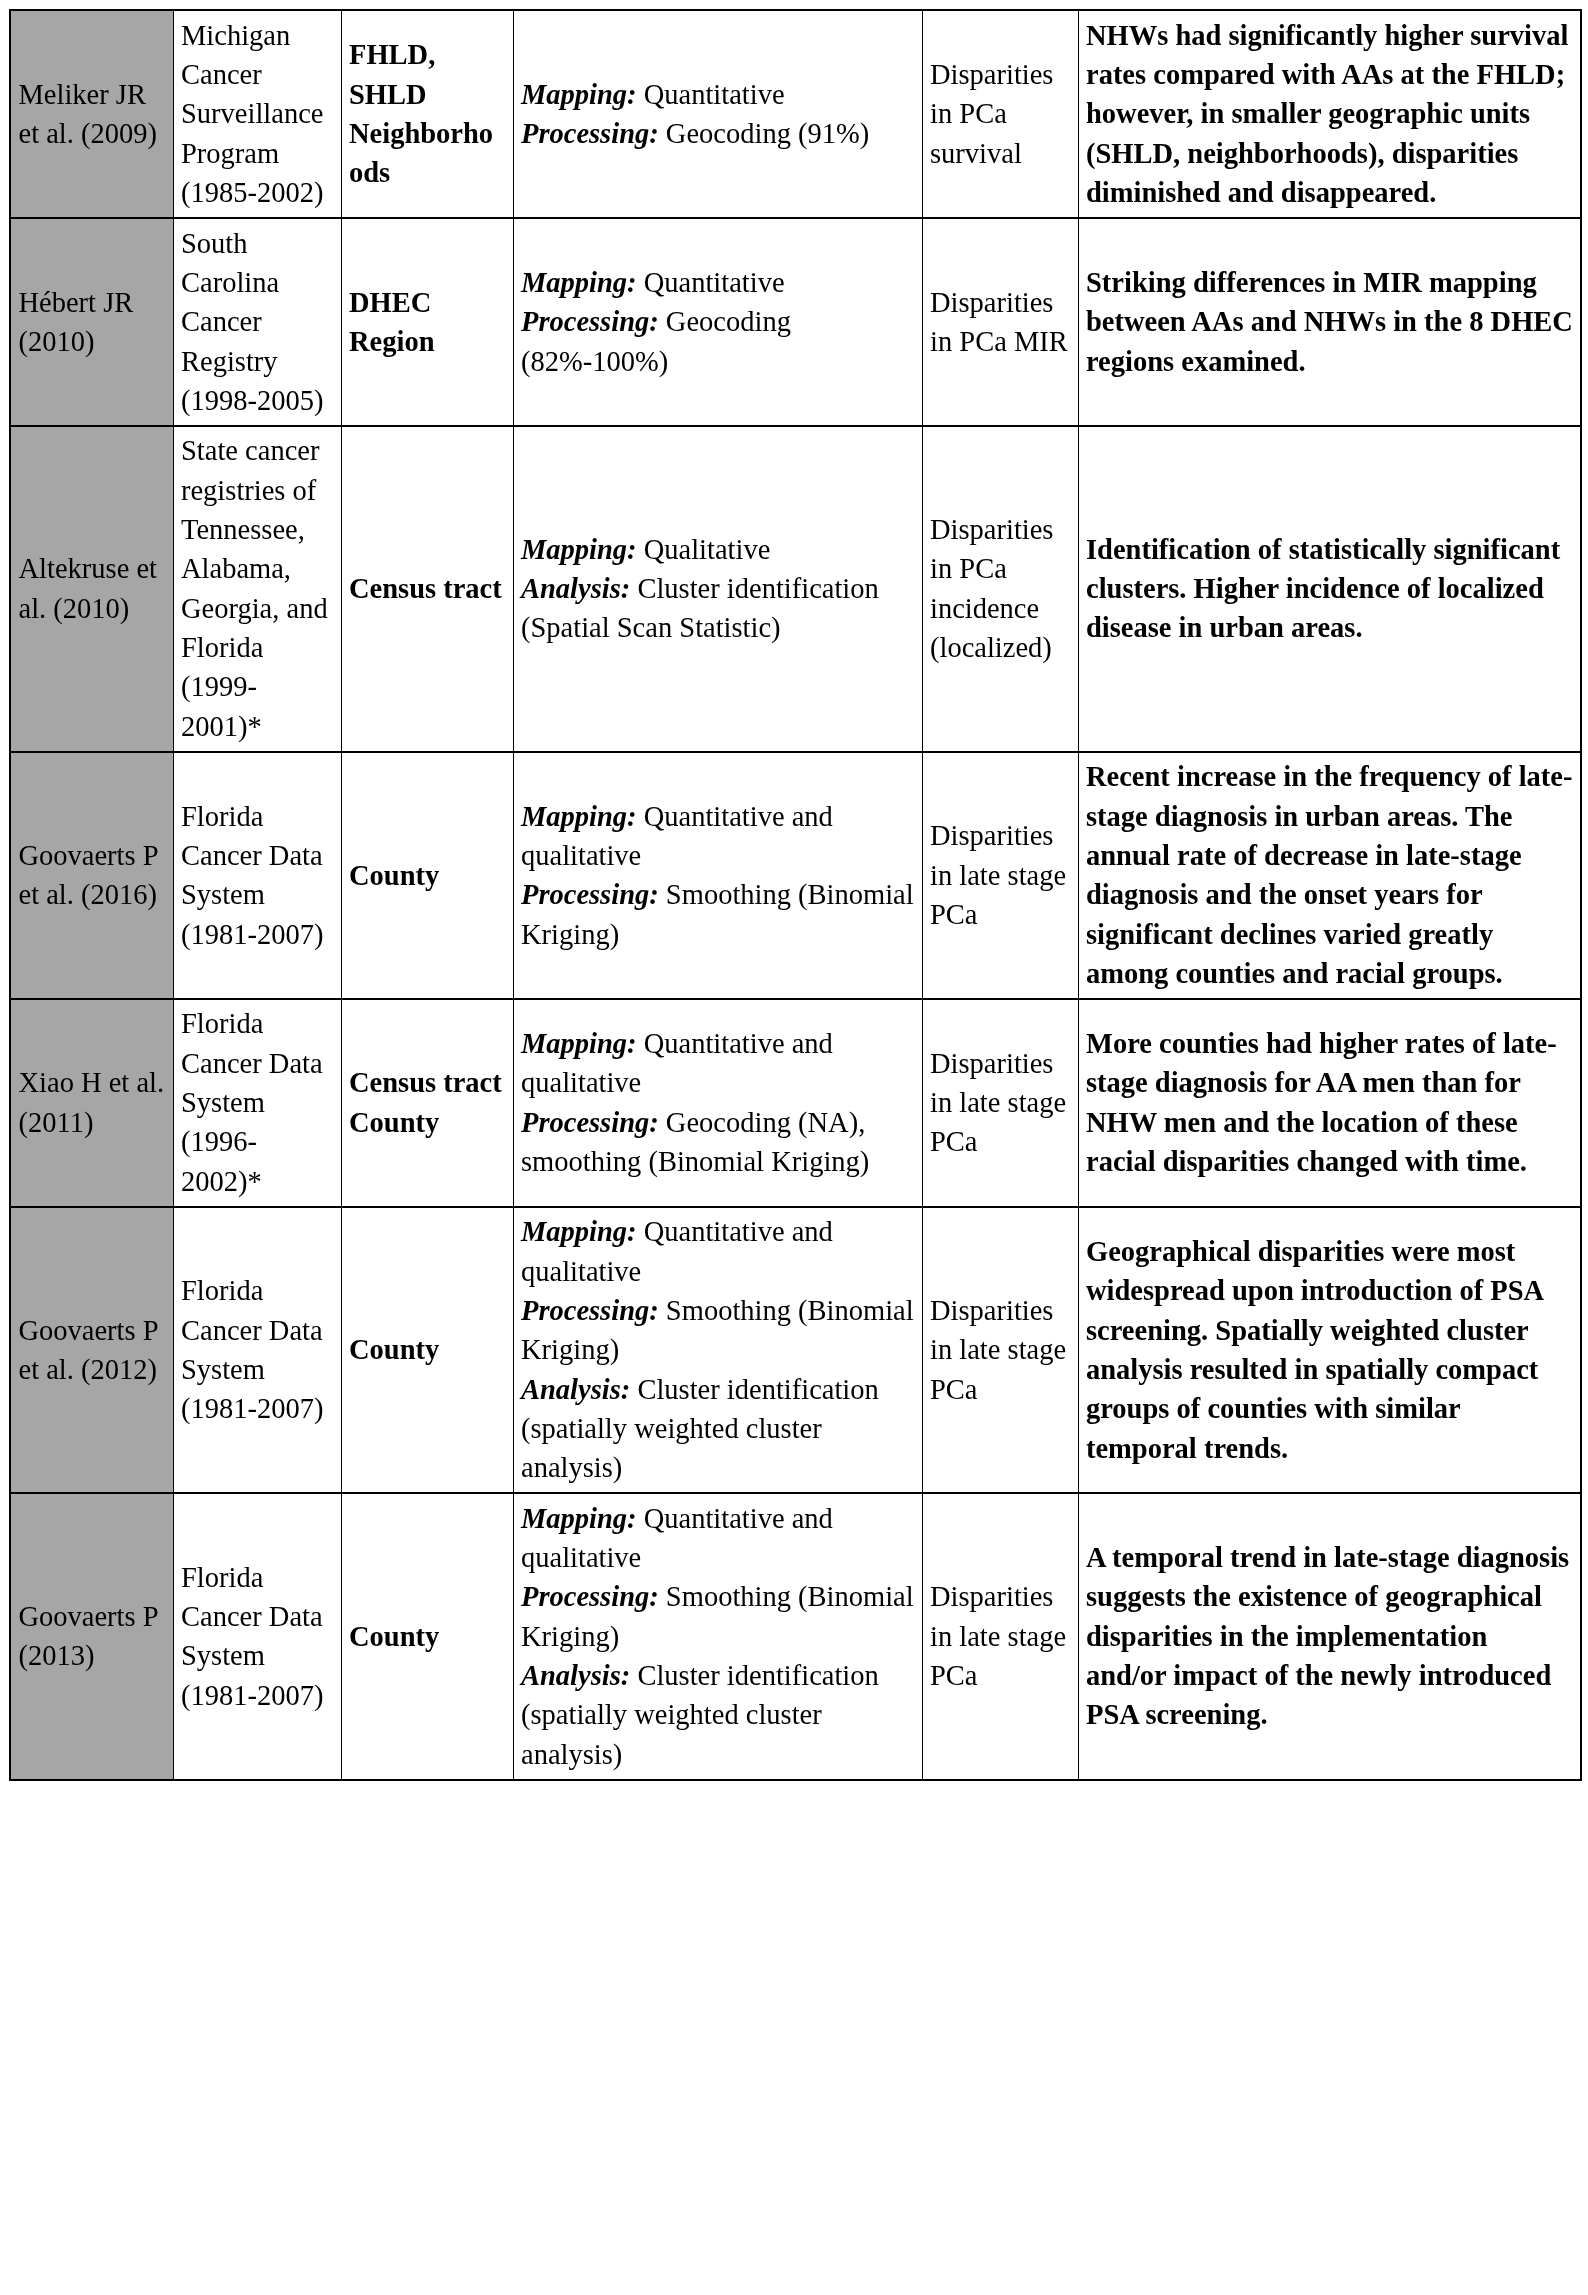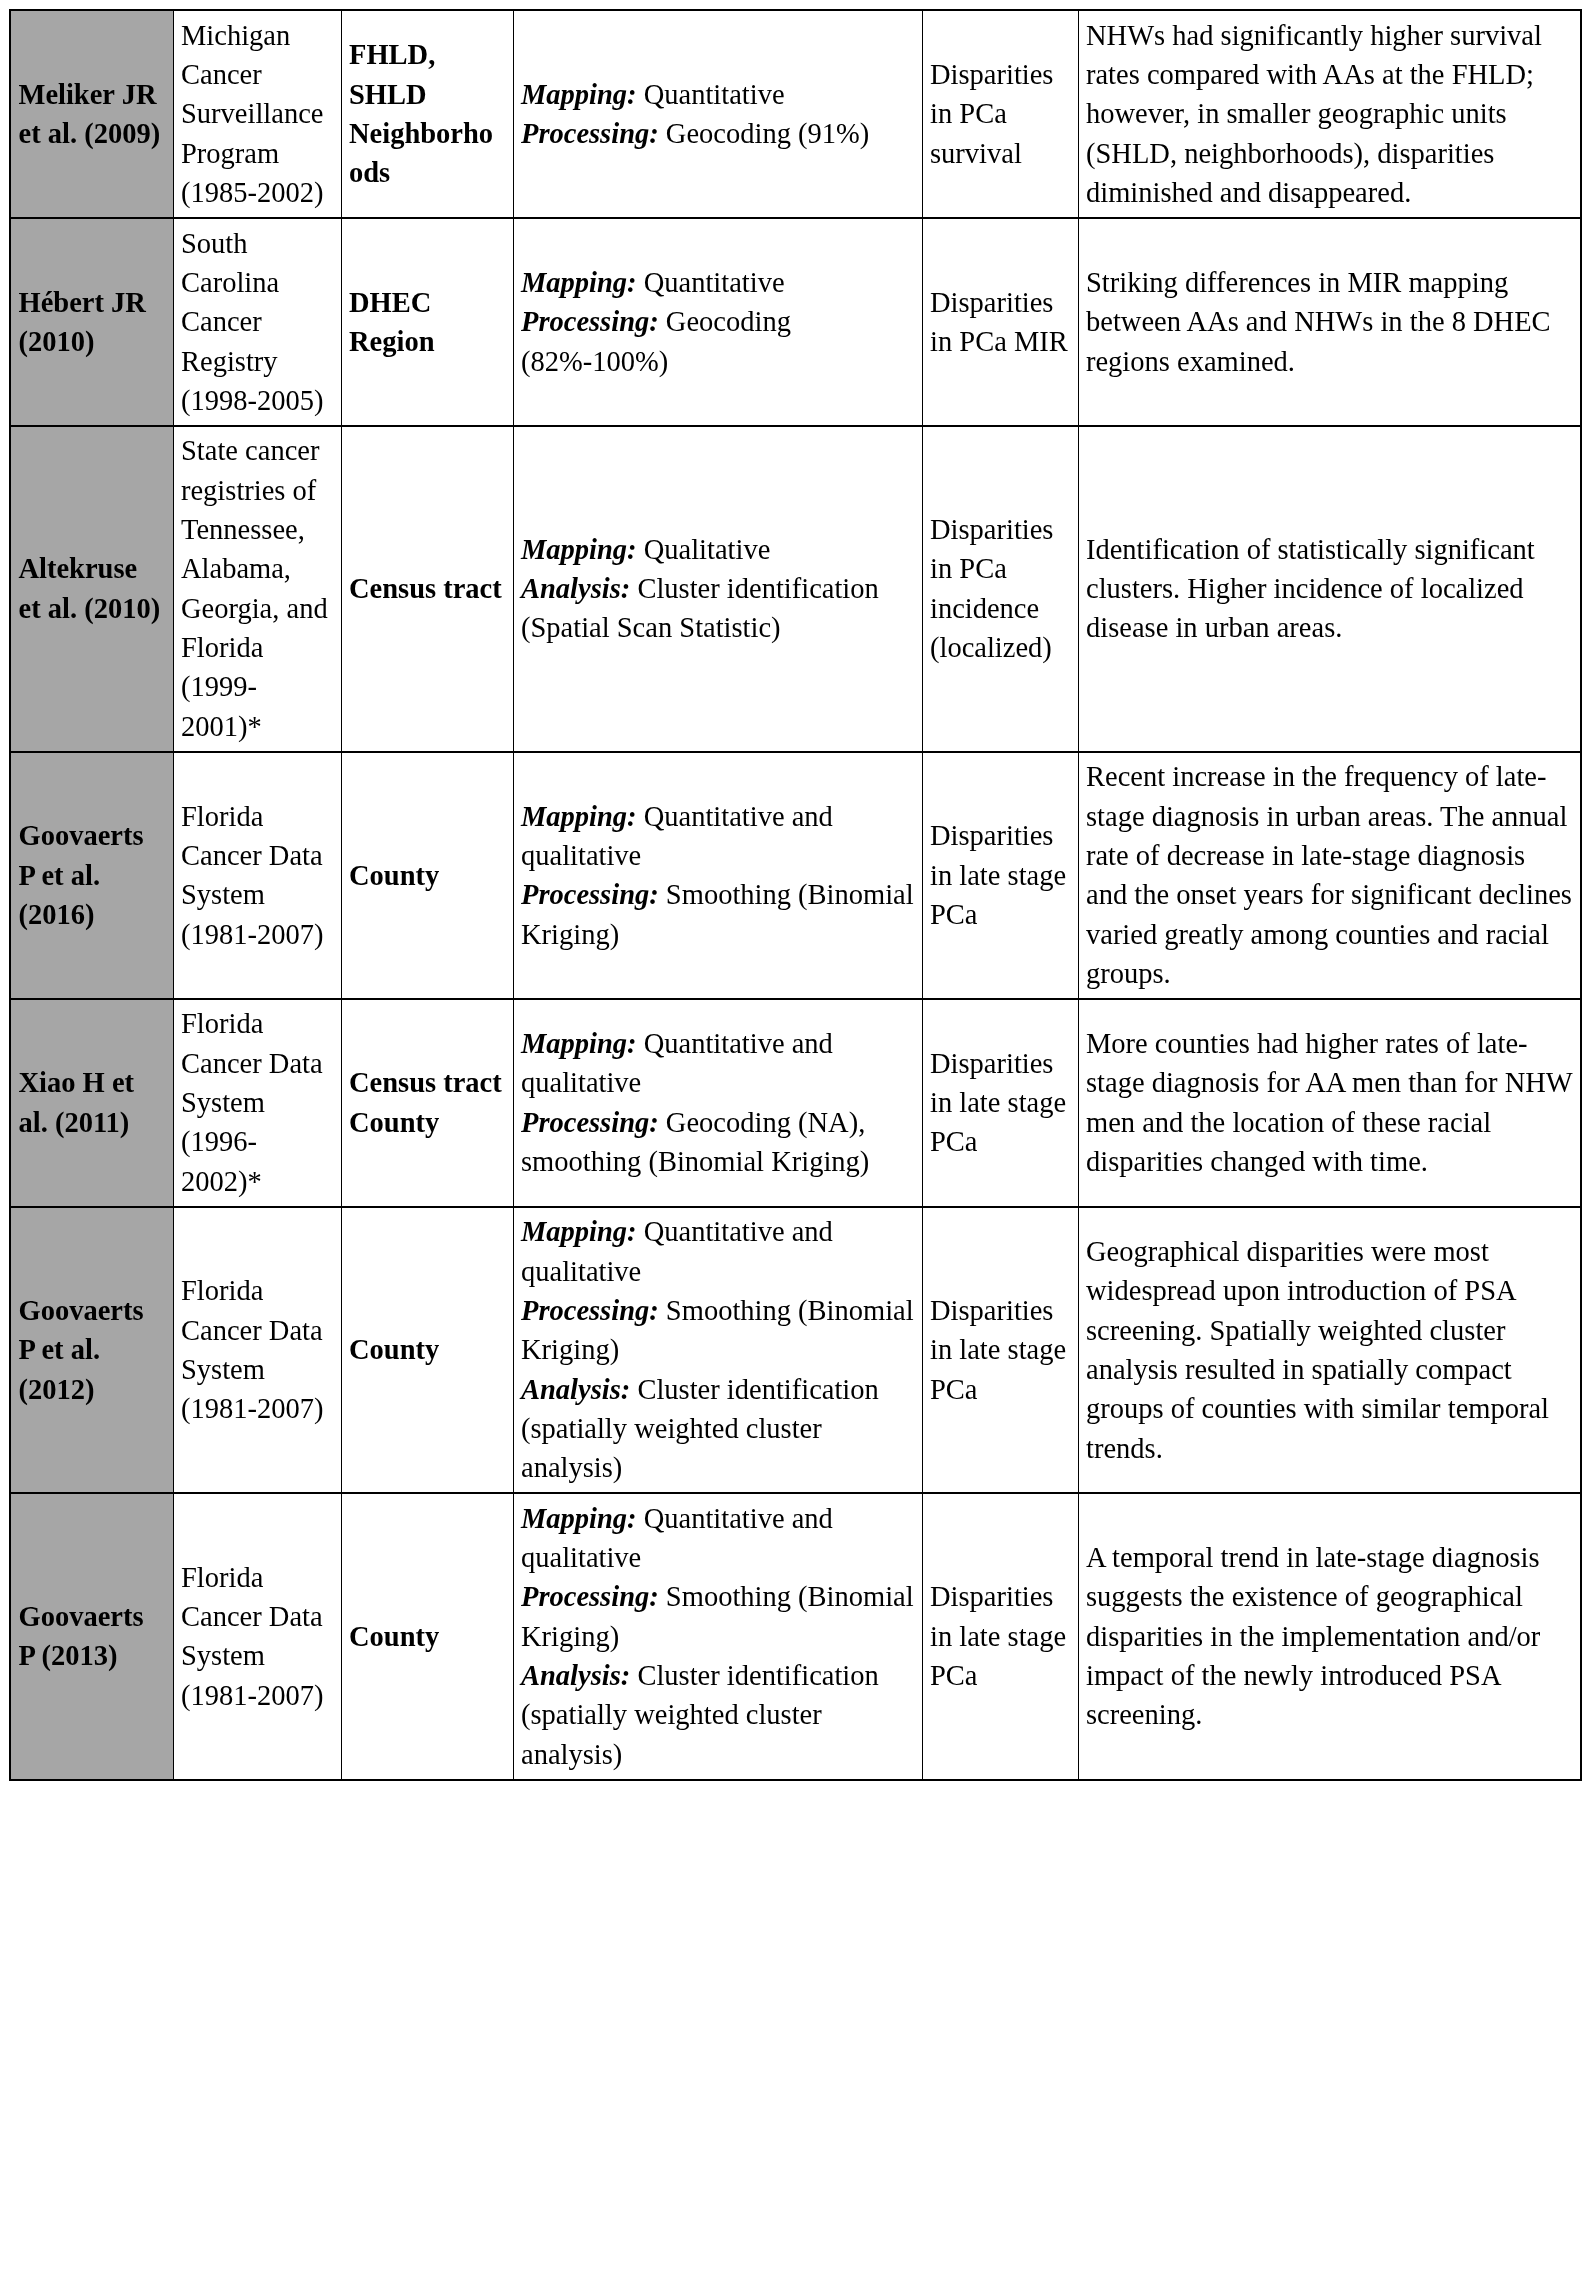--- a/index.html
+++ b/index.html
@@ -52,21 +52,21 @@
   
   col.c-study    { width: 163px; }
   col.c-source   { width: 168px; }
   col.c-geo      { width: 172px; }
   col.c-methods  { width: 409px; }
   col.c-outcome  { width: 156px; }
   col.c-findings { width: 503px; }
 
   td.study {
     background: #a6a6a6;
-    font-weight: bold;
+    font-weight: normal;
   }
   td.source {
     background: #ffffff;
     font-weight: normal;
   }
   td.geo {
     background: #ffffff;
     font-weight: bold;
     margin-top: 9px;
   }
@@ -74,21 +74,21 @@
     background: #ffffff;
     font-weight: normal;
   }
   td.outcome {
     background: #ffffff;
     font-weight: normal;
     margin-top: 36px;
   }
   td.findings {
     background: #ffffff;
-    font-weight: normal;
+    font-weight: bold;
     margin-top: 24px;
   }
 
   .lbl { font-weight: bold; font-style: italic; }
 
   .cellblock { display: block; }
 
   
   table.studies tr > td {
     border-top-width: 2.3px;

